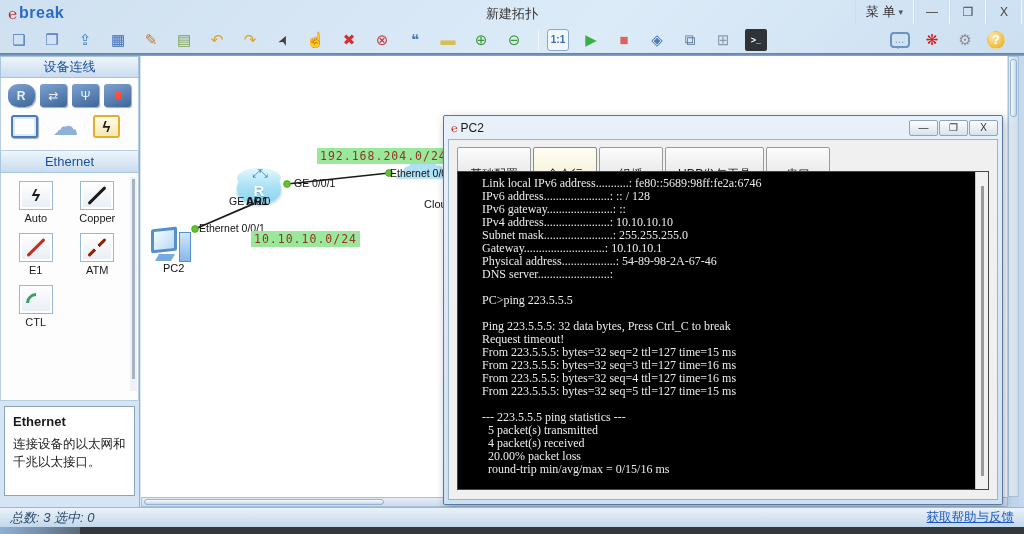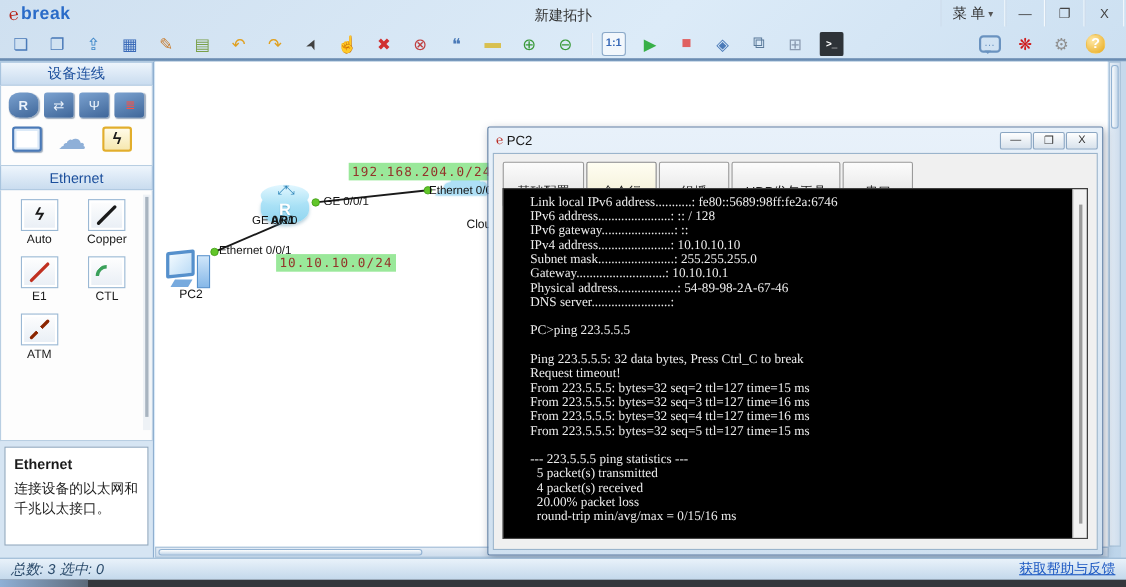--- a/index.html
+++ b/index.html
@@ -225,31 +225,31 @@
           <i class="diag" data-name="copper-line-icon" style="color: rgb(26, 26, 26);"></i>
         </span>
       <span class="conn-lbl">Copper</span>
     </div>
     <div class="conn" data-name="conn-e1">
       <span class="conn-box">
           <i class="diag" data-name="e1-line-icon" style="color: rgb(192, 48, 32);"></i>
         </span>
       <span class="conn-lbl">E1</span>
     </div>
+    <div class="conn" data-name="conn-atm">
+      <span class="conn-box">
+          <i class="diag dashed" data-name="atm-line-icon" style="color: rgb(139, 37, 0);"></i>
+        </span>
+      <span class="conn-lbl">ATM</span>
+    </div>
     <div class="conn" data-name="conn-ctl">
       <span class="conn-box">
           <i class="arc" data-name="ctl-curve-icon" style="color: rgb(58, 160, 90);"></i>
         </span>
       <span class="conn-lbl">CTL</span>
-    </div>
-    <div class="conn" data-name="conn-atm">
-      <span class="conn-box">
-          <i class="diag dashed" data-name="atm-line-icon" style="color: rgb(139, 37, 0);"></i>
-        </span>
-      <span class="conn-lbl">ATM</span>
     </div>
     <div id="conn-scroll" data-name="connection-list-scrollbar">
         <div id="conn-thumb"></div>
       </div>
   </div>
 
   <div id="side-desc" data-name="selection-description">
     <b data-name="description-title">Ethernet</b>
     <span data-name="description-text">连接设备的以太网和千兆以太接口。</span>
   </div>

